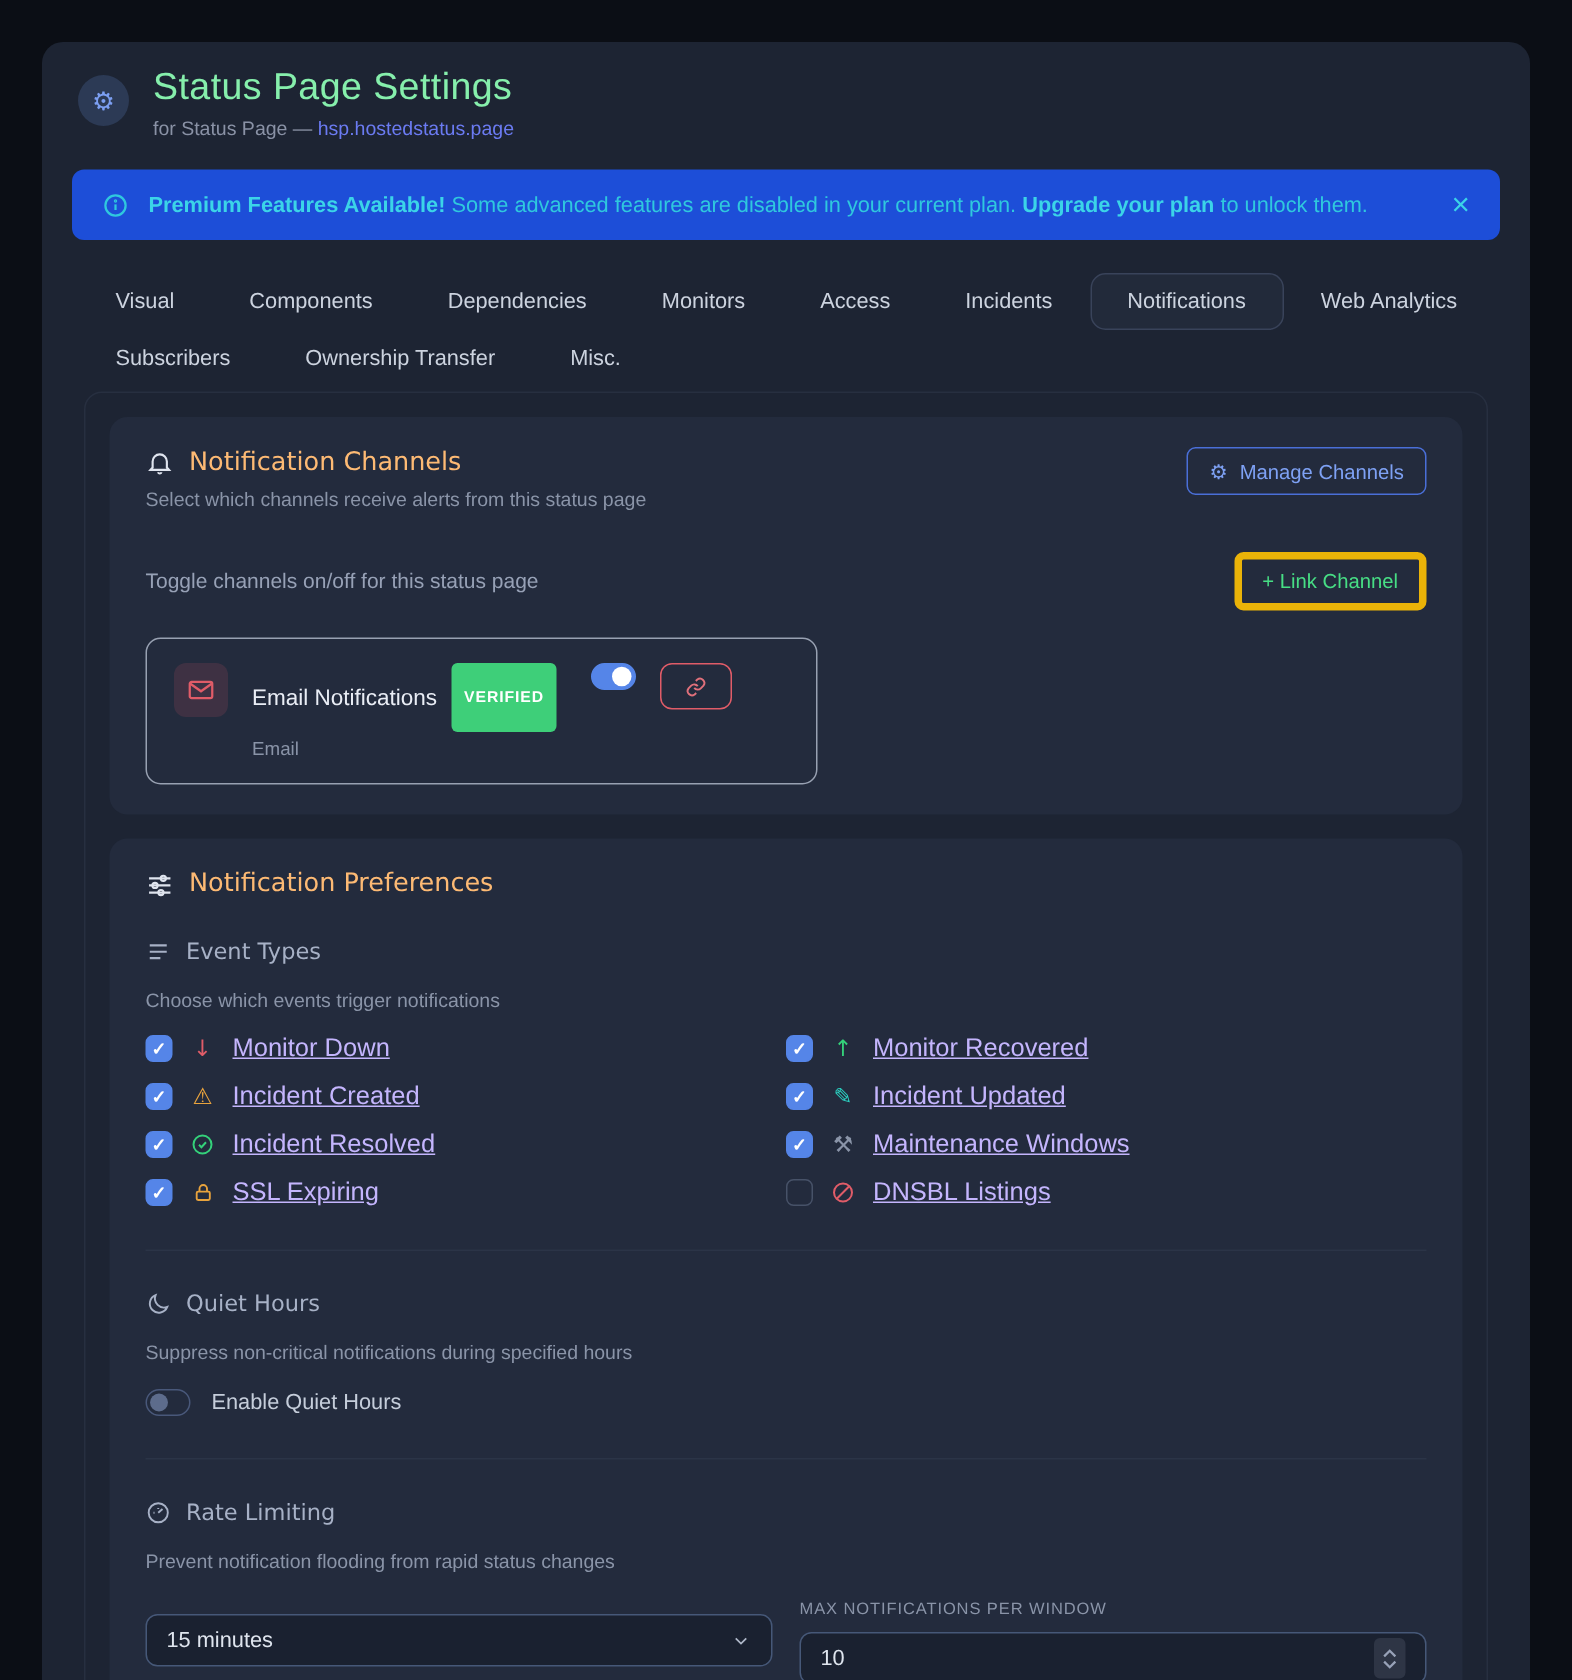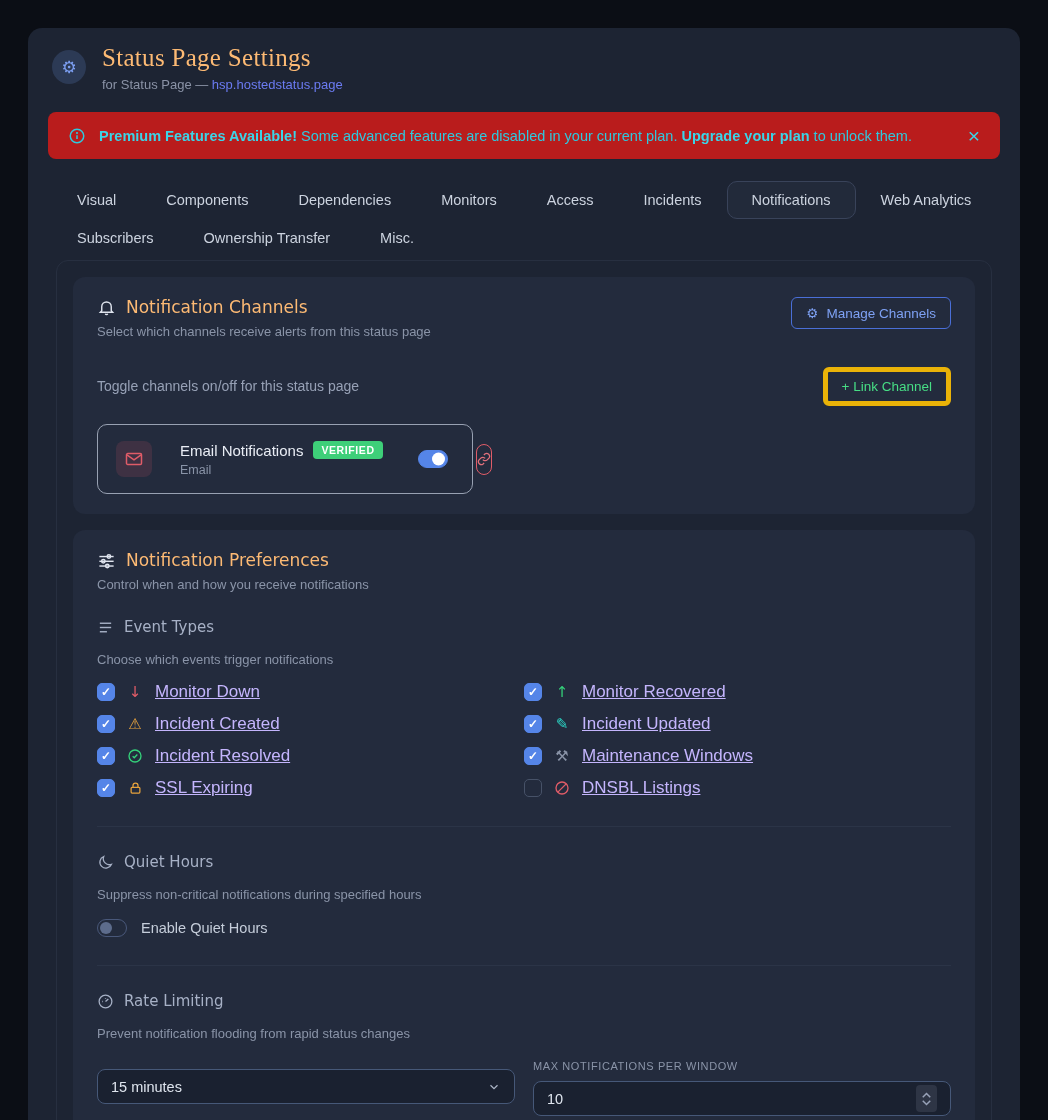--- a/index.html
+++ b/index.html
@@ -5,26 +5,26 @@
   * { margin:0; padding:0; box-sizing:border-box; }
   html,body { width:1048px; height:1120px; overflow:hidden; }
   body { background:#0b0e15; font-family:"Liberation Sans", sans-serif; color:#c3cbd9; }
   .panel { position:absolute; left:28px; top:28px; width:992px; height:1092px;
            background:#1d2433; border-radius:14px 14px 0 0; padding:12px 20px 0 20px; }
 
   
   .hdr { display:flex; align-items:flex-start; gap:16px; padding:4px 0 0 4px; }
   .avatar { width:34px; height:34px; border-radius:50%; background:#2c3a55; color:#7c9ff2;
             display:flex; align-items:center; justify-content:center; font-size:17px; margin-top:6px; flex:none; }
-  .hdr-title { font-family:Liberation Serif, serif; font-size:25px; color:#fdba74; letter-spacing:.3px; }
+  .hdr-title { font-family:Liberation Sans, sans-serif; font-size:25px; color:#86efac; letter-spacing:.3px; }
   .hdr-sub { font-size:13px; color:#8a92a6; margin-top:5px; }
   .hdr-sub a { color:#6b7bf2; text-decoration:none; }
 
   
-  .banner { margin:20px 0 0 0; height:47px; background:#b91c1c; border-radius:8px;
+  .banner { margin:20px 0 0 0; height:47px; background:#1d4ed8; border-radius:8px;
             display:flex; align-items:center; padding:0 20px; gap:13px; font-size:14.5px; color:#2fc8de; }
   .banner .ico { flex:none; display:flex; }
   .banner b { color:#3bd4e8; }
   .banner .spacer { flex:1; }
   .banner .x { font-size:21px; color:#3bd4e8; cursor:pointer; line-height:1; }
 
   
   .tabs { display:flex; flex-wrap:wrap; margin:22px 0 0 4px; }
   .tab { padding:10px 24px; font-size:14.5px; color:#ccd3df; border:1px solid transparent; border-radius:10px; cursor:pointer; }
   .tab.active { border-color:#39435a; background:#222a3a; }
@@ -42,29 +42,29 @@
 
   .btn { display:inline-flex; align-items:center; gap:8px; background:transparent; cursor:pointer;
          border-radius:6px; font-size:13.5px; padding:7px 14px; font-family:"Liberation Sans",sans-serif; }
   .btn-blue { border:1px solid #4a6fd8; color:#7ea1f4; }
   .btn-green { border:5px solid #eab308; color:#47de85; margin-top:2px; }
 
   .hint-row { display:flex; justify-content:space-between; align-items:center; margin-top:26px; }
   .hint { font-size:14px; color:#97a1b6; }
 
   
-  .channel { margin-top:18px; width:376px; border:1px solid #98a1b2; border-radius:10px;
-             padding:16px 18px; display:flex; align-items:center; gap:28px; }
+  .channel { margin-top:18px; width:448px; border:1px solid #98a1b2; border-radius:10px;
+             padding:16px 18px; display:flex; align-items:flex-start; gap:16px; }
   .ch-tile { width:36px; height:36px; border-radius:8px; background:rgba(226,92,104,.14);
              display:flex; align-items:center; justify-content:center; color:#e05c68; flex:none; }
   .ch-info { min-width:210px; }
   .ch-name-row { display:flex; align-items:center; gap:10px; }
   .ch-name { font-size:15px; color:#e9edf5; }
   .badge { background:#3ecf79; color:#fff; font-size:10.5px; font-weight:bold; letter-spacing:.6px;
-           padding:3px 8px; border-radius:4px; }
+           padding:17px 8px; border-radius:4px; }
   .ch-type { font-size:12.5px; color:#8a94a8; margin-top:4px; }
 
   .switch { width:30px; height:18px; border-radius:10px; position:relative; flex:none; cursor:pointer;
             border:1.5px solid #49587a; background:transparent; }
   .switch .knob { position:absolute; top:50%; transform:translateY(-50%); left:2px;
                   width:12px; height:12px; border-radius:50%; background:#5d6c8c; }
   .switch.on { background:#5585e8; border-color:#5585e8; }
   .switch.on .knob { left:auto; right:2px; width:13px; height:13px; background:#fff; }
 
   .link-btn { width:48px; height:31px; border:1px solid #e05c68; border-radius:8px; background:transparent;
@@ -206,21 +206,20 @@
             <line x1="3" y1="7" x2="21" y2="7"></line>
               <circle cx="15" cy="7" r="2.2"></circle>
             <line x1="3" y1="13" x2="21" y2="13"></line>
               <circle cx="8" cy="13" r="2.2"></circle>
             <line x1="3" y1="19" x2="21" y2="19"></line>
               <circle cx="13" cy="19" r="2.2"></circle>
           </svg>
         </span>
         <span>Notification Preferences</span>
       </div>
-      <div class="sec-sub">Control when and how you receive notifications</div>
 
       <div class="sub-head">
         <span class="icon">
           <svg width="17" height="17" viewBox="0 0 24 24" fill="none" stroke="#a7b1c6" stroke-width="2">
             <line x1="4" y1="6" x2="20" y2="6"></line>
               <line x1="4" y1="12" x2="20" y2="12"></line>
               <line x1="4" y1="18" x2="14" y2="18"></line>
           </svg>
         </span>
         <span>Event Types</span>

